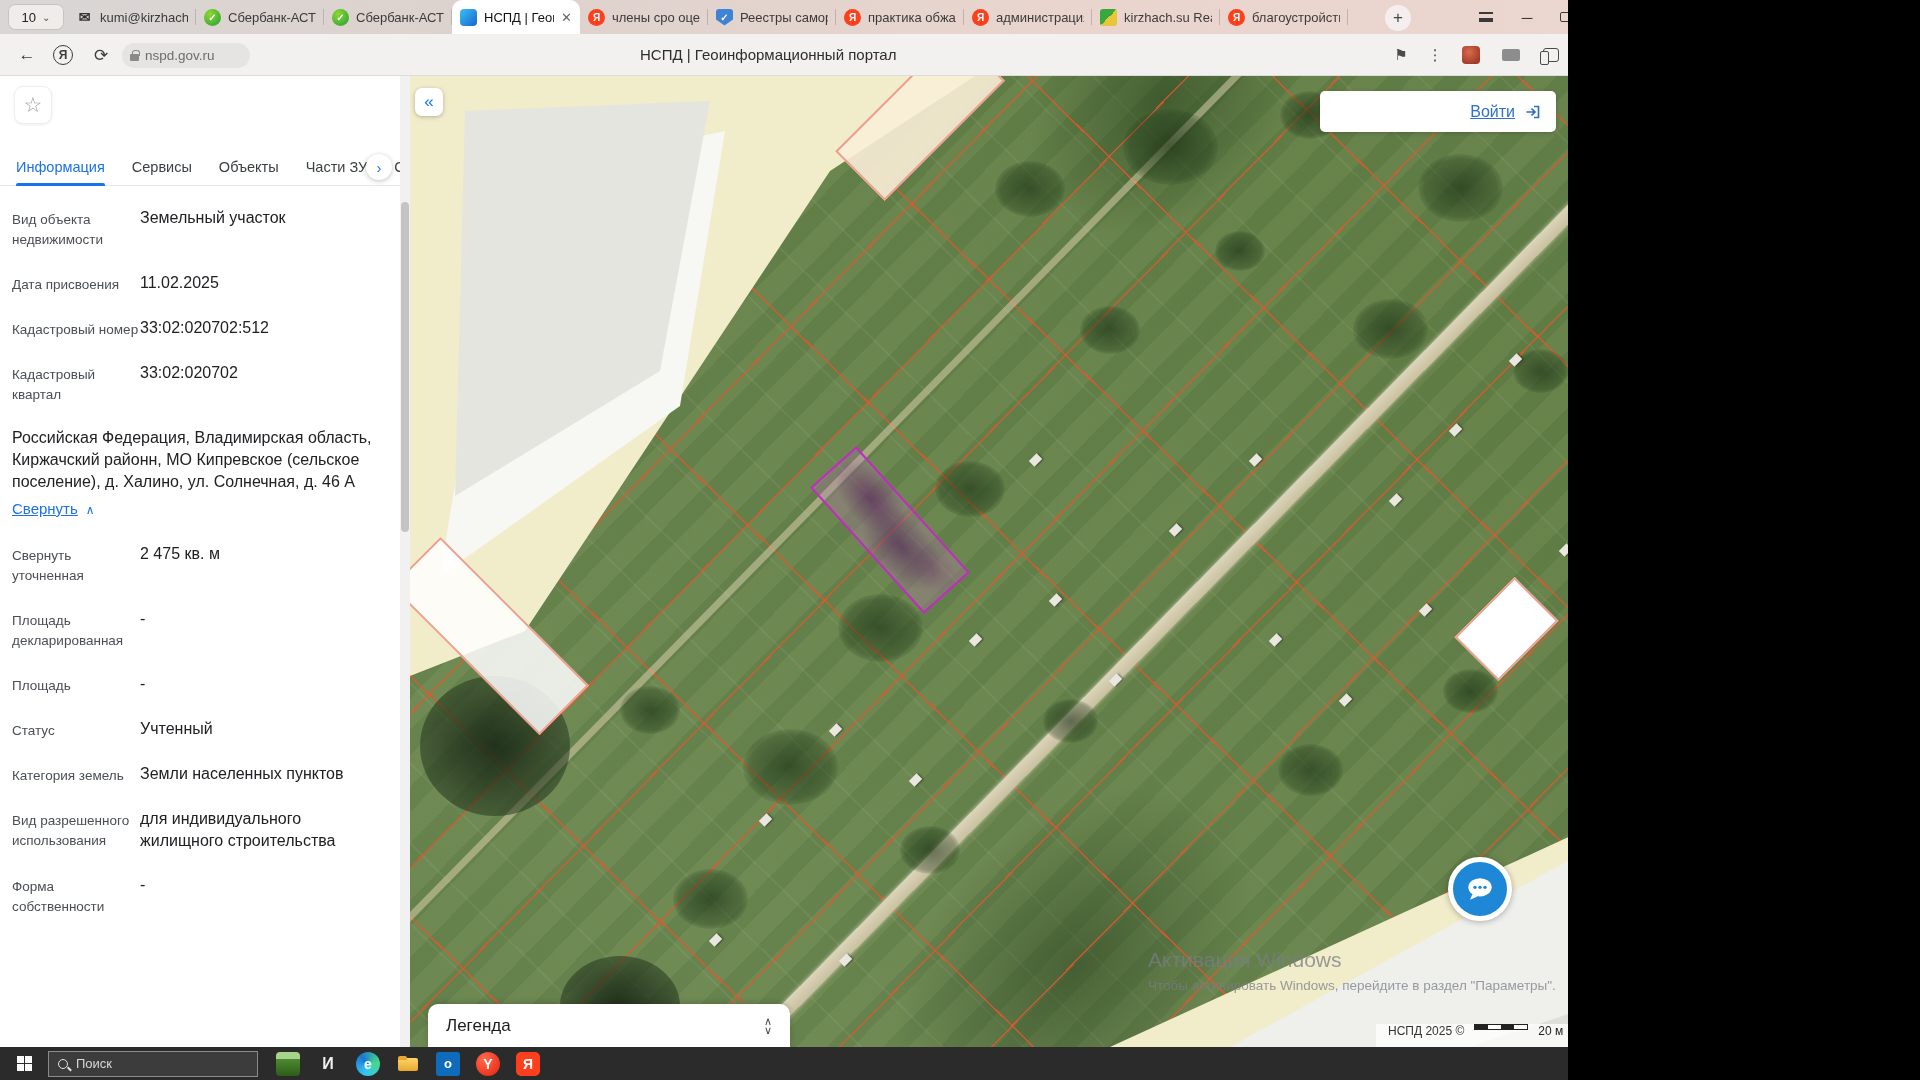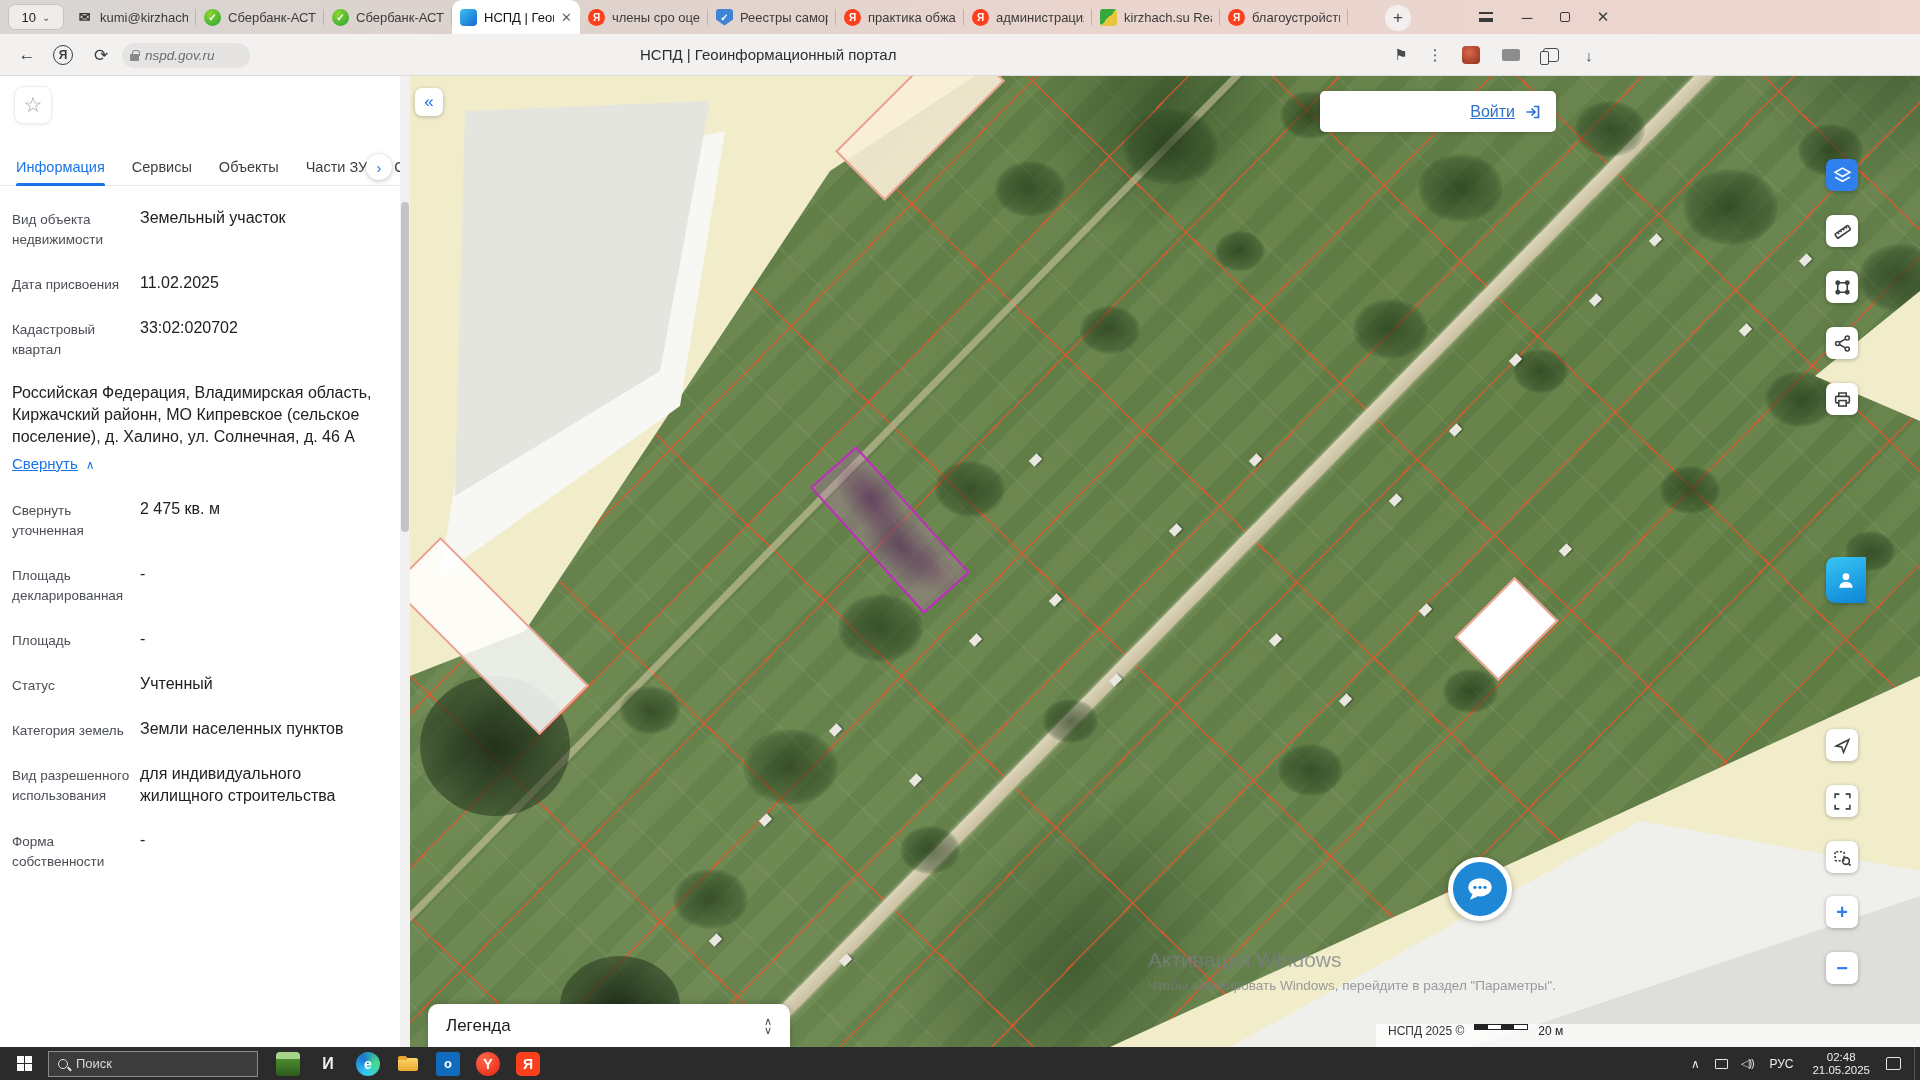--- a/index.html
+++ b/index.html
@@ -1,17 +1,17 @@
 <!DOCTYPE html>
 <html><head>
 <meta charset="utf-8">
 <style>
   html,body{margin:0;padding:0;background:#000;}
   *{box-sizing:border-box;font-family:"Liberation Sans",sans-serif;}
-  #screen{position:relative;width:1920px;height:1080px;overflow:hidden;background:#737373;}
+  #screen{position:relative;width:1568px;height:1080px;overflow:hidden;background:#737373;}
 
   
   #tabbar{position:absolute;left:0;top:0;width:1920px;height:34px;
     background:linear-gradient(90deg,#d9d6d5 0%,#ddd2cd 25%,#e9d5ce 55%,#edd7d0 100%);}
   .tabcounter{position:absolute;left:8px;top:4px;width:56px;height:26px;background:#efecea;
     border-radius:7px;display:flex;align-items:center;justify-content:center;gap:6px;
     font-size:13px;color:#222;box-shadow:0 0 0 1px #c9c2bf inset;}
   .tabcounter .chev{font-size:10px;color:#555;}
   .tabs{position:absolute;left:68px;top:0;height:34px;display:flex;}
   .tab{width:128px;height:34px;display:flex;align-items:center;gap:7px;padding:0 8px;
@@ -41,21 +41,21 @@
     border-bottom:1px solid #dcdcda;}
   .abtn{position:absolute;top:8px;width:26px;height:26px;display:flex;align-items:center;
     justify-content:center;font-size:17px;color:#3c3c3c;}
   .ya-circle{width:20px;height:20px;border:1.6px solid #3c3c3c;border-radius:50%;
     display:flex;align-items:center;justify-content:center;font-size:12px;font-weight:bold;color:#3c3c3c;}
   .urlpill{position:absolute;left:122px;top:9px;height:25px;min-width:128px;padding:0 12px 0 8px;
     background:#e6e4e3;border-radius:13px;display:flex;align-items:center;gap:6px;}
   .lock{width:9px;height:7px;background:#8a8a8a;border-radius:1px;position:relative;margin-top:3px;}
   .lock:before{content:"";position:absolute;left:1.5px;top:-4px;width:6px;height:5px;
     border:1.5px solid #8a8a8a;border-bottom:none;border-radius:3px 3px 0 0;}
-  .urltext{font-size:13.5px;color:#6d6d6d;font-style:italic;}
+  .urltext{font-size:13.5px;color:#6d6d6d;}
   #pagetitle{position:absolute;left:640px;top:12px;font-size:15px;color:#2d2d2d;}
   .aright{position:absolute;top:8px;width:26px;height:26px;display:flex;align-items:center;
     justify-content:center;color:#4a4a4a;font-size:15px;}
   .ext-red{width:18px;height:18px;border-radius:4px;background:radial-gradient(circle at 40% 35%,#d96a4e,#8f2c1d);}
   .ext-gray{width:18px;height:12px;border-radius:2px;background:#8d8d8d;}
   .panelsicon{width:16px;height:14px;border:1.6px solid #4a4a4a;border-radius:3px;position:relative;}
   .panelsicon:before{content:"";position:absolute;left:-4px;top:2px;width:7px;height:12px;
     border:1.6px solid #4a4a4a;border-radius:2px;background:#f2f1f0;}
 
   
@@ -285,20 +285,24 @@
       </div>
     <div id="tabscroll">›</div>
     <div id="fields">
         <div class="frow">
           <div class="flabel">Вид объекта недвижимости</div>
           <div class="fvalue">Земельный участок</div>
         </div>
         <div class="frow">
           <div class="flabel">Дата присвоения</div>
           <div class="fvalue">11.02.2025</div>
+        </div>
+        <div class="frow">
+          <div class="flabel">Кадастровый номер</div>
+          <div class="fvalue">33:02:020702:512</div>
         </div>
         <div class="frow">
           <div class="flabel">Кадастровый квартал</div>
           <div class="fvalue">33:02:020702</div>
         </div>
         <div class="frow">
           <div class="fvalue">Российская Федерация, Владимирская область, Киржачский районн, МО Кипревское (сельское поселение), д. Халино, ул. Солнечная, д. 46 А<div><a class="flink" href="#">Свернуть</a><span class="fcaret">∧</span></div></div>
         </div>
         <div class="frow">
           <div class="flabel">Свернуть уточненная</div>

